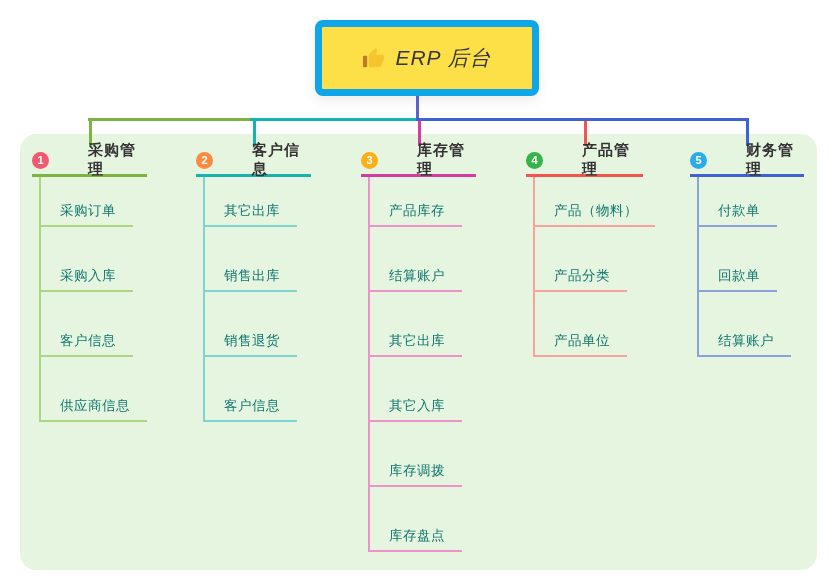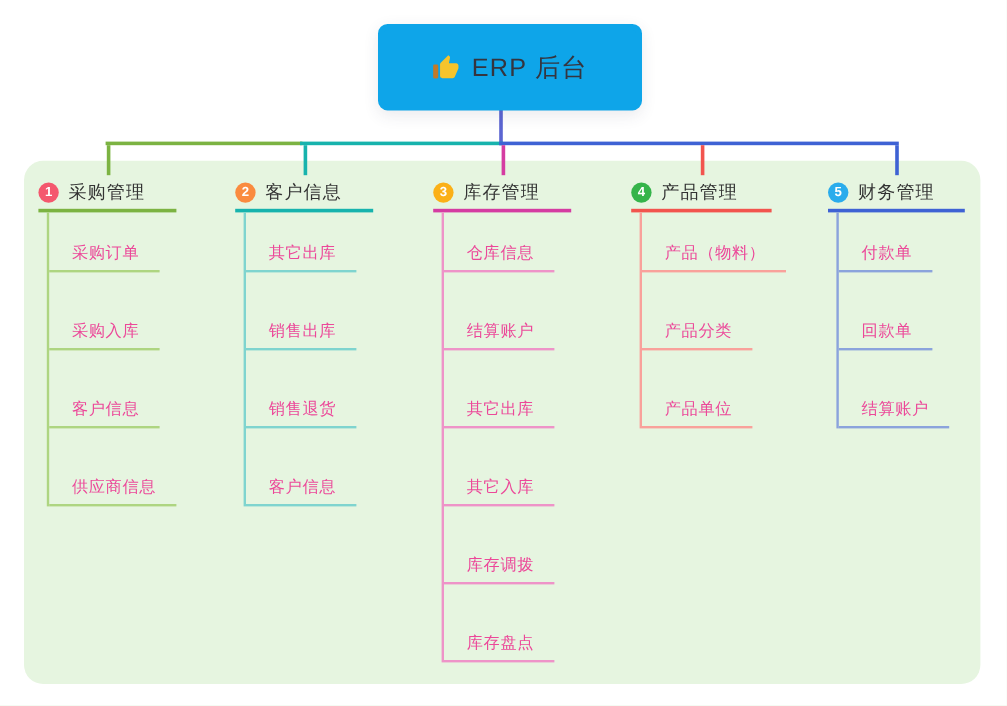--- a/index.html
+++ b/index.html
@@ -7,54 +7,55 @@
     width:839px;height:588px;position:relative;overflow:hidden;
     background:#ffffff;
     font-family:"Liberation Sans","DejaVu Sans",sans-serif;
   }
   .panel{
     position:absolute;left:20px;top:134px;width:797px;height:436px;
     background:#e6f5e0;border-radius:16px;
   }
   .root-node{
     position:absolute;left:315px;top:20px;width:210px;height:62px;
-    background:#0ea5e9;border:5px solid #0ea5e9;border-radius:8px;
+    background:#fde047;border:7px solid #0ea5e9;border-radius:8px;
     box-shadow:0 4px 12px rgba(60,60,90,.10);
     display:flex;align-items:center;justify-content:center;gap:10px;
     z-index:3;
+    font-style:italic;
   }
   .root-node .root-label{
     font-size:21px;color:#35353f;letter-spacing:1px;
   }
   .line{position:absolute;z-index:1;}
   .branch-col{position:absolute;z-index:2;}
   .branch-header{
     height:28px;display:flex;align-items:center;gap:8px;
     border-bottom:3px solid var(--lc);
   }
   .branch-badge{
     width:17px;height:17px;border-radius:50%;flex:0 0 17px;
     display:flex;align-items:center;justify-content:center;
     color:#fff;font-size:11px;font-weight:bold;line-height:1;
   }
   .branch-label{
-    font-size:15px;color:#333333;font-weight:400;letter-spacing:1px;
+    font-size:15px;color:#333333;font-weight:700;letter-spacing:1px;margin-left:31px;
   }
   .children{
     margin-left:7px;border-left:2px solid var(--cc);
   }
   .child-row{
     height:65px;display:flex;align-items:flex-end;
     width:max-content;min-width:72px;
     padding:0 17px 5px 19px;box-sizing:border-box;
     border-bottom:2px solid var(--cc);
   }
   .child-row:first-child{height:50px;}
   .child-label{
-    font-size:13.5px;color:#ec4899;letter-spacing:0.5px;white-space:nowrap;
+    font-size:13.5px;color:#0f766e;letter-spacing:0.5px;white-space:nowrap;
   }
 </style>
 </head>
 <body>
 
 <div class="panel"></div>
 
 <div id="connectors">
     <div class="line" style="left: 416px; top: 82px; width: 3px; height: 39px; background: rgb(91, 101, 210);"></div>
     <div class="line" style="left: 88px; top: 118px; width: 164px; height: 3px; background: rgb(124, 179, 66);"></div>
@@ -118,21 +119,21 @@
   </div>
       </div>
   </div>
     <div class="branch-col" style="left: 361px; top: 146px; width: 115px; --lc: #d53ca2; --cc: #ee93c8;">
     <div class="branch-header">
       <span class="branch-badge" style="background: rgb(251, 176, 23);">3</span>
       <span class="branch-label">库存管理</span>
     </div>
     <div class="children">
         <div class="child-row">
-    <span class="child-label">仓库信息</span>
+    <span class="child-label">产品库存</span>
   </div>
         <div class="child-row">
     <span class="child-label">结算账户</span>
   </div>
         <div class="child-row">
     <span class="child-label">其它出库</span>
   </div>
         <div class="child-row">
     <span class="child-label">其它入库</span>
   </div>

